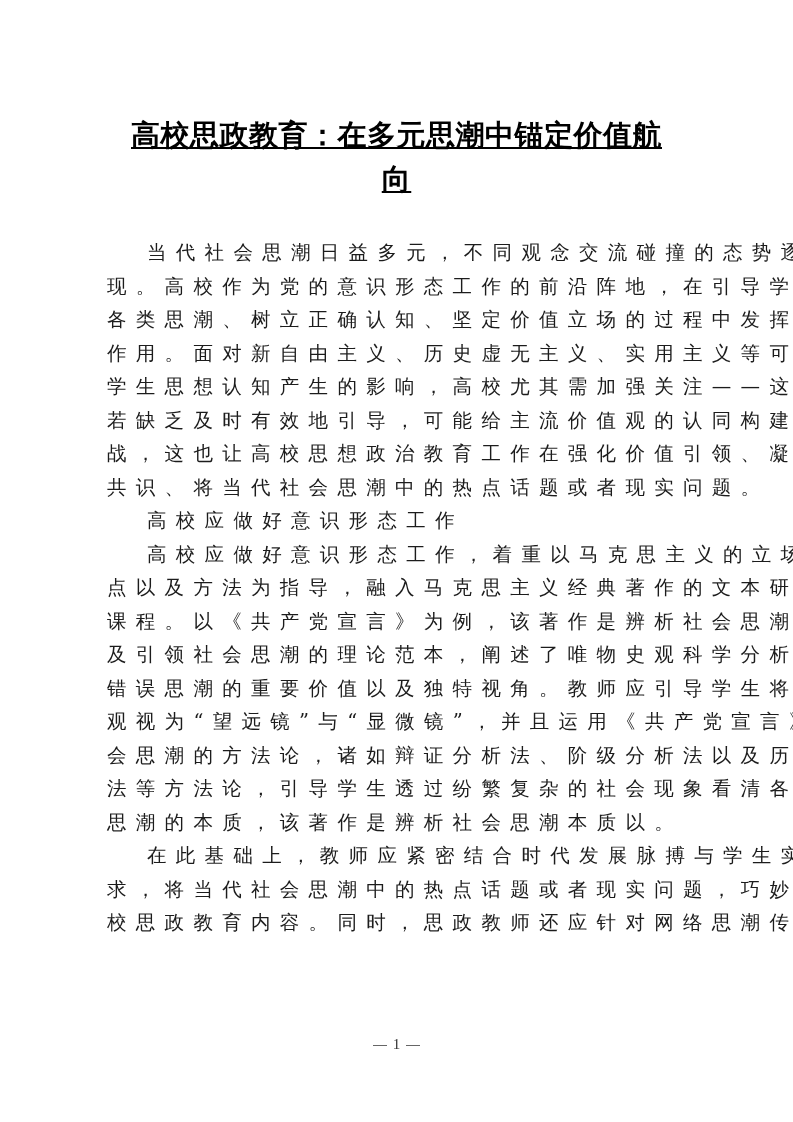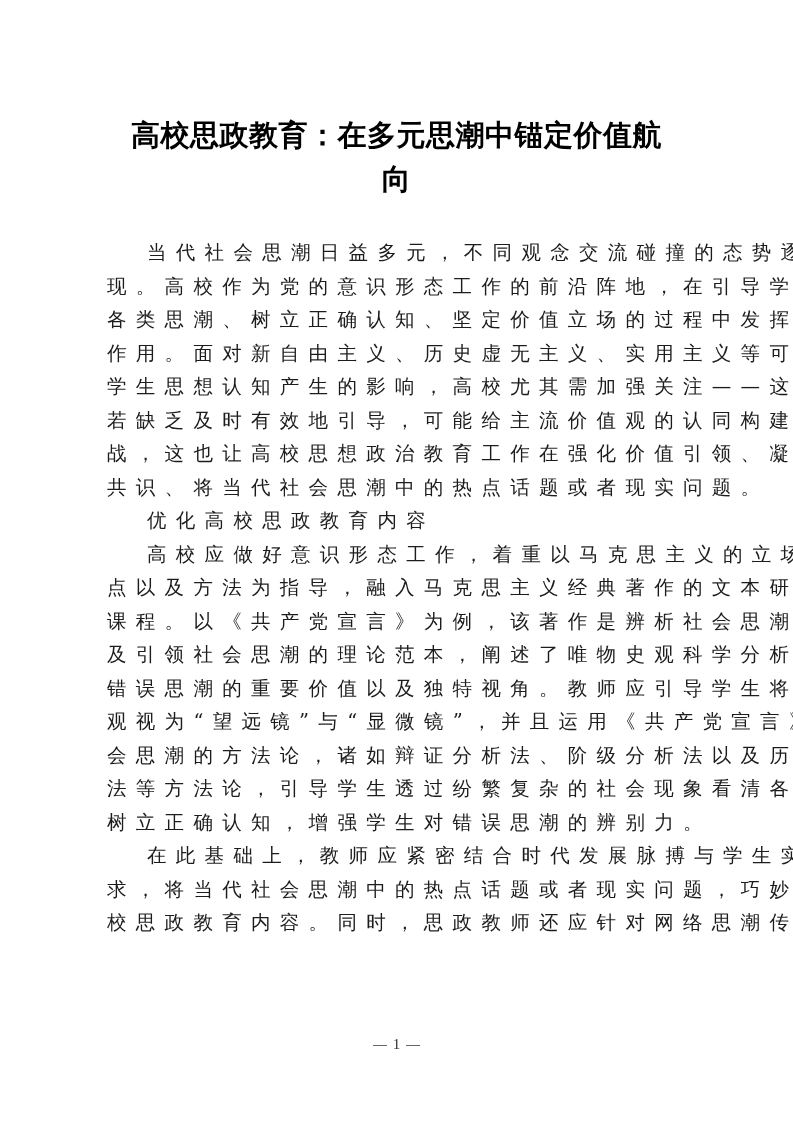--- a/index.html
+++ b/index.html
@@ -27,20 +27,21 @@
     left: 100px;
     top: 113px;
     width: 593px;
     text-align: center;
     font-family: "DejaVu Sans", "Liberation Sans", sans-serif;
     font-weight: bold;
     font-size: 29px;
     line-height: 44px;
     color: #000;
     letter-spacing: 0.5px;
+    text-decoration: underline;
   }
   .title .tline { display: block; white-space: nowrap; }
   .body {
     position: absolute;
     left: 107px;
     top: 236px;
     width: 590px;
   }
   .line {
     display: block;
@@ -88,33 +89,33 @@
       <span class="line">现。高校作为党的意识形态工作的前沿阵地，在引导学生辨析</span>
       <span class="line">各类思潮、树立正确认知、坚定价值立场的过程中发挥着关键</span>
       <span class="line">作用。面对新自由主义、历史虚无主义、实用主义等可能对大</span>
       <span class="line">学生思想认知产生的影响，高校尤其需加强关注——这类影响</span>
       <span class="line">若缺乏及时有效地引导，可能给主流价值观的认同构建带来挑</span>
       <span class="line">战，这也让高校思想政治教育工作在强化价值引领、凝聚思想</span>
       <span class="line">共识、将当代社会思潮中的热点话题或者现实问题。</span>
     </div>
 
     <div>
-      <span class="line indent">优化高校思政教育内容</span>
+      <span class="line indent">高校应做好意识形态工作</span>
     </div>
 
     <div>
       <span class="line indent">高校应做好意识形态工作，着重以马克思主义的立场、观</span>
       <span class="line">点以及方法为指导，融入马克思主义经典著作的文本研读专题</span>
       <span class="line">课程。以《共产党宣言》为例，该著作是辨析社会思潮本质以</span>
       <span class="line">及引领社会思潮的理论范本，阐述了唯物史观科学分析与批判</span>
       <span class="line">错误思潮的重要价值以及独特视角。教师应引导学生将唯物史</span>
       <span class="line">观视为“望远镜”与“显微镜”，并且运用《共产党宣言》中批判社</span>
       <span class="line">会思潮的方法论，诸如辩证分析法、阶级分析法以及历史分析</span>
       <span class="line">法等方法论，引导学生透过纷繁复杂的社会现象看清各种错误</span>
-      <span class="line">树立正确认知，增强学生对错误思潮的辨别力。</span>
+      <span class="line">思潮的本质，该著作是辨析社会思潮本质以。</span>
     </div>
 
     <div>
       <span class="line indent">在此基础上，教师应紧密结合时代发展脉搏与学生实际需</span>
       <span class="line">求，将当代社会思潮中的热点话题或者现实问题，巧妙融入高</span>
       <span class="line">校思政教育内容。同时，思政教师还应针对网络思潮传播的特</span>
     </div>
   </div>
 
   <div class="footer">

